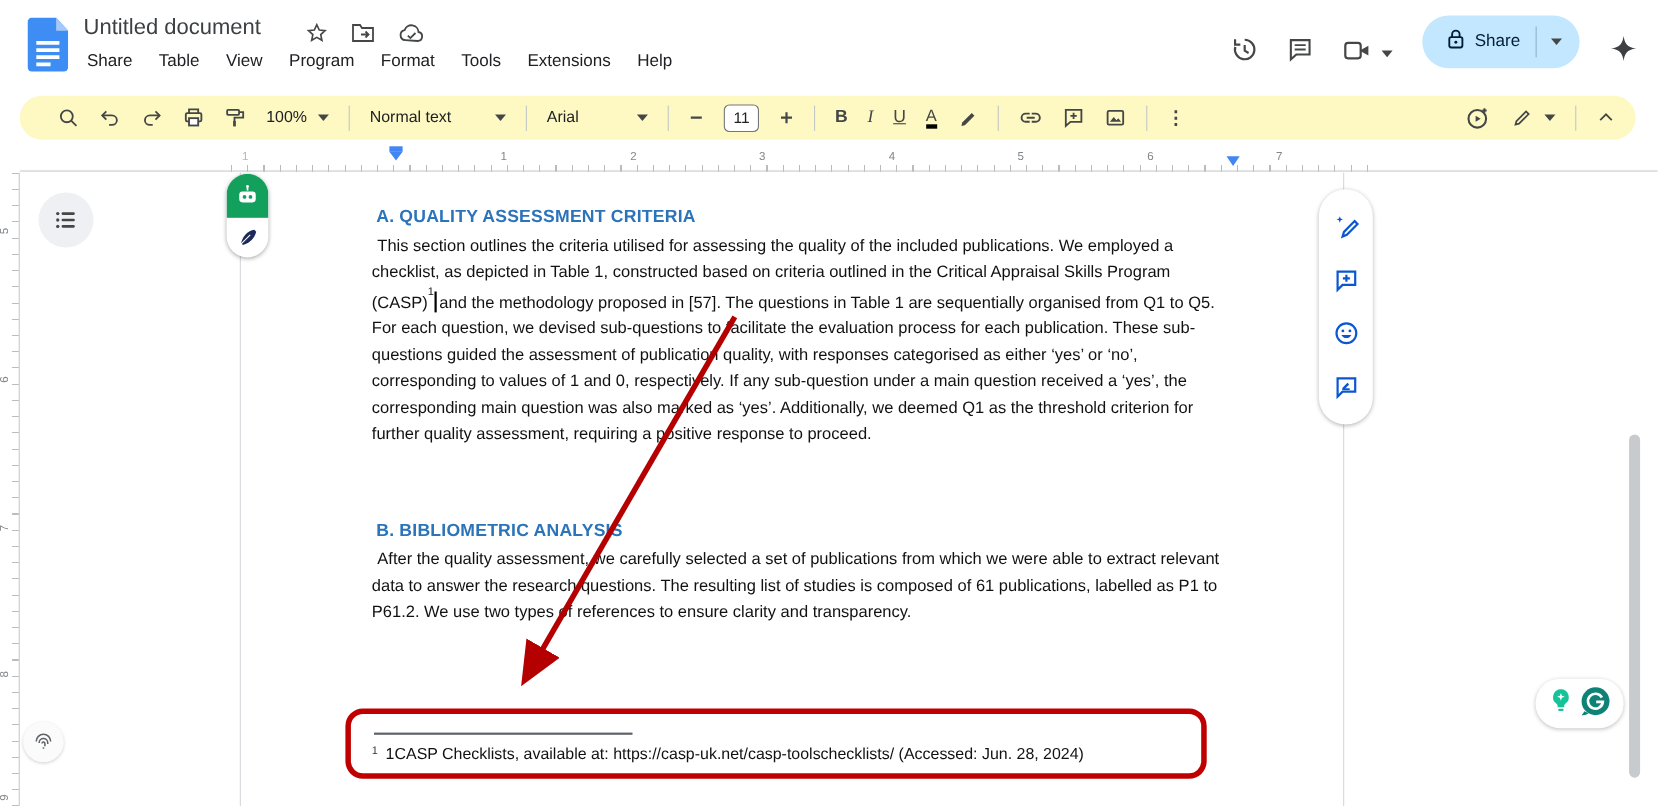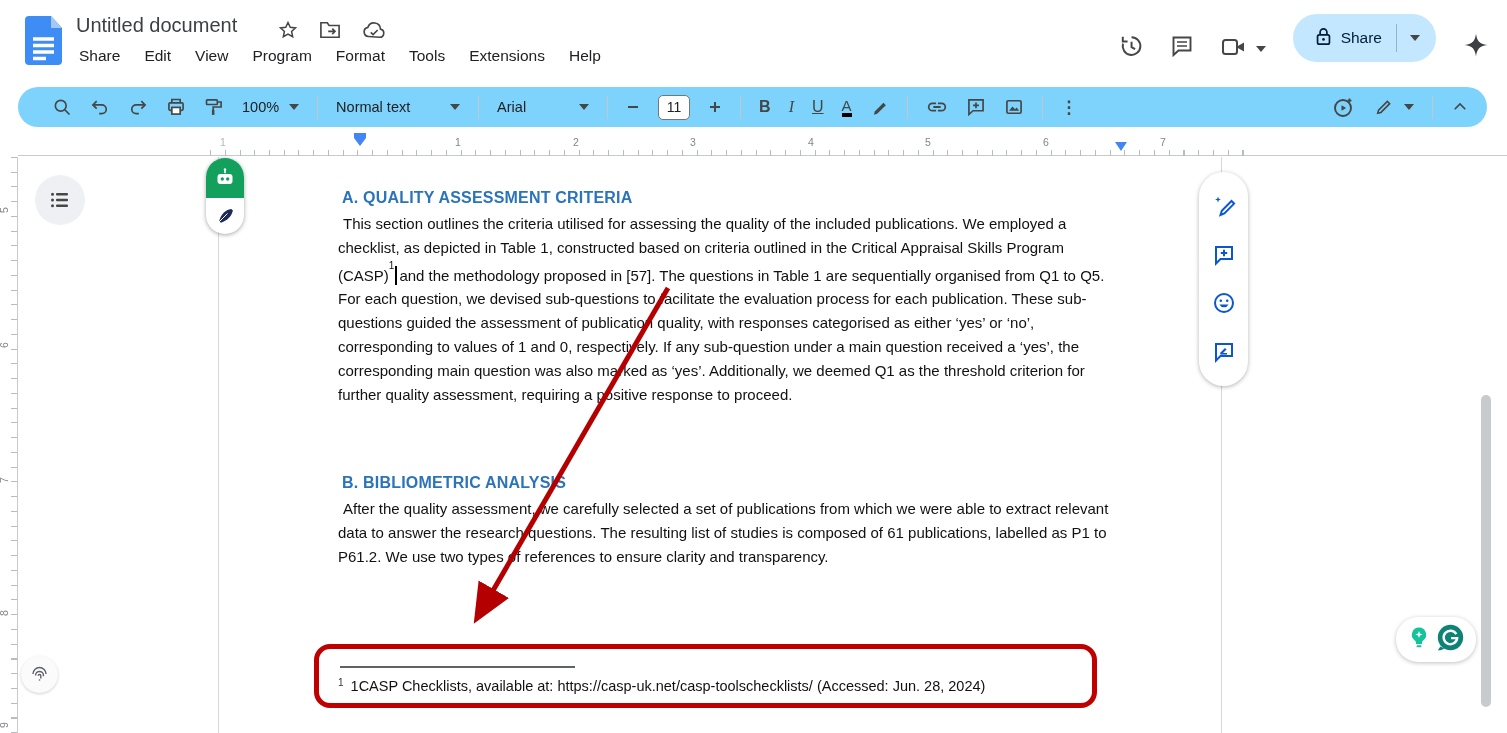--- a/index.html
+++ b/index.html
@@ -16,21 +16,21 @@
   #menubar span { font-size:15.5px; color:#202124; padding:3px 7px; border-radius:6px; cursor:pointer; }
   #header-actions { position:absolute; right:18px; top:14px; height:48px; display:flex; align-items:flex-end; gap:27px; }
   #share-btn { display:flex; align-items:center; background:#c2e7ff; border-radius:24px; height:48px; overflow:hidden; }
   #share-main { display:flex; align-items:center; gap:9px; padding:0 14px 0 22px; height:100%; cursor:pointer; }
   #share-label { font-size:15.5px; font-weight:500; color:#001d35; }
   #share-divider { width:1px; height:28px; background:rgba(0,29,53,.25); }
   #share-caret { padding:0 16px 0 13px; height:100%; display:flex; align-items:center; cursor:pointer; }
   .caret-down { width:0; height:0; border-left:5px solid transparent; border-right:5px solid transparent; border-top:6px solid #444746; display:inline-block; }
 
   
-  #toolbar { position:absolute; left:18px; top:87px; width:1469px; height:40px; background:#7dd3fc;
+  #toolbar { position:absolute; left:18px; top:87px; width:1469px; height:40px; background:#fef9c3;
     border-radius:21px; display:flex; align-items:center; padding:0 18px 0 34px; gap:18px; }
   .tb-icon { display:flex; align-items:center; justify-content:center; cursor:pointer; }
   .tb-divider { width:1px; height:23px; background:#c4c7c5; }
   .tb-text { font-size:14.5px; color:#202124; }
   .tb-drop { display:flex; align-items:center; gap:10px; cursor:pointer; }
   #font-size-box { width:32px; height:25px; border:1px solid #747775; border-radius:5px; background:#fff;
     display:flex; align-items:center; justify-content:center; font-size:14px; color:#202124; }
   .fmt-letter { font-size:16px; color:#444746; cursor:pointer; }
   #tb-right { margin-left:auto; display:flex; align-items:center; gap:18px; }
 
@@ -111,21 +111,21 @@
     </span>
     <span>
       <svg width="24" height="20" viewBox="0 0 26 20">
           <path d="M7 17a5 5 0 0 1-.6-9.9A7 7 0 0 1 20 9a4.5 4.5 0 0 1-1 8.9z" fill="none" stroke="#444746" stroke-width="1.8"></path>
           <path d="M9.5 12.5l2.5 2.5 5-5" fill="none" stroke="#444746" stroke-width="1.8"></path>
         </svg>
     </span>
   </div>
   <div id="menubar">
     <span>Share</span>
-    <span>Edit</span>
+    <span>Table</span>
     <span>View</span>
     <span>Program</span>
     <span>Format</span>
     <span>Tools</span>
     <span>Extensions</span>
     <span>Help</span>
   </div>
   <div id="header-actions">
     <span>
       <svg width="25" height="25" viewBox="0 0 24 24">

